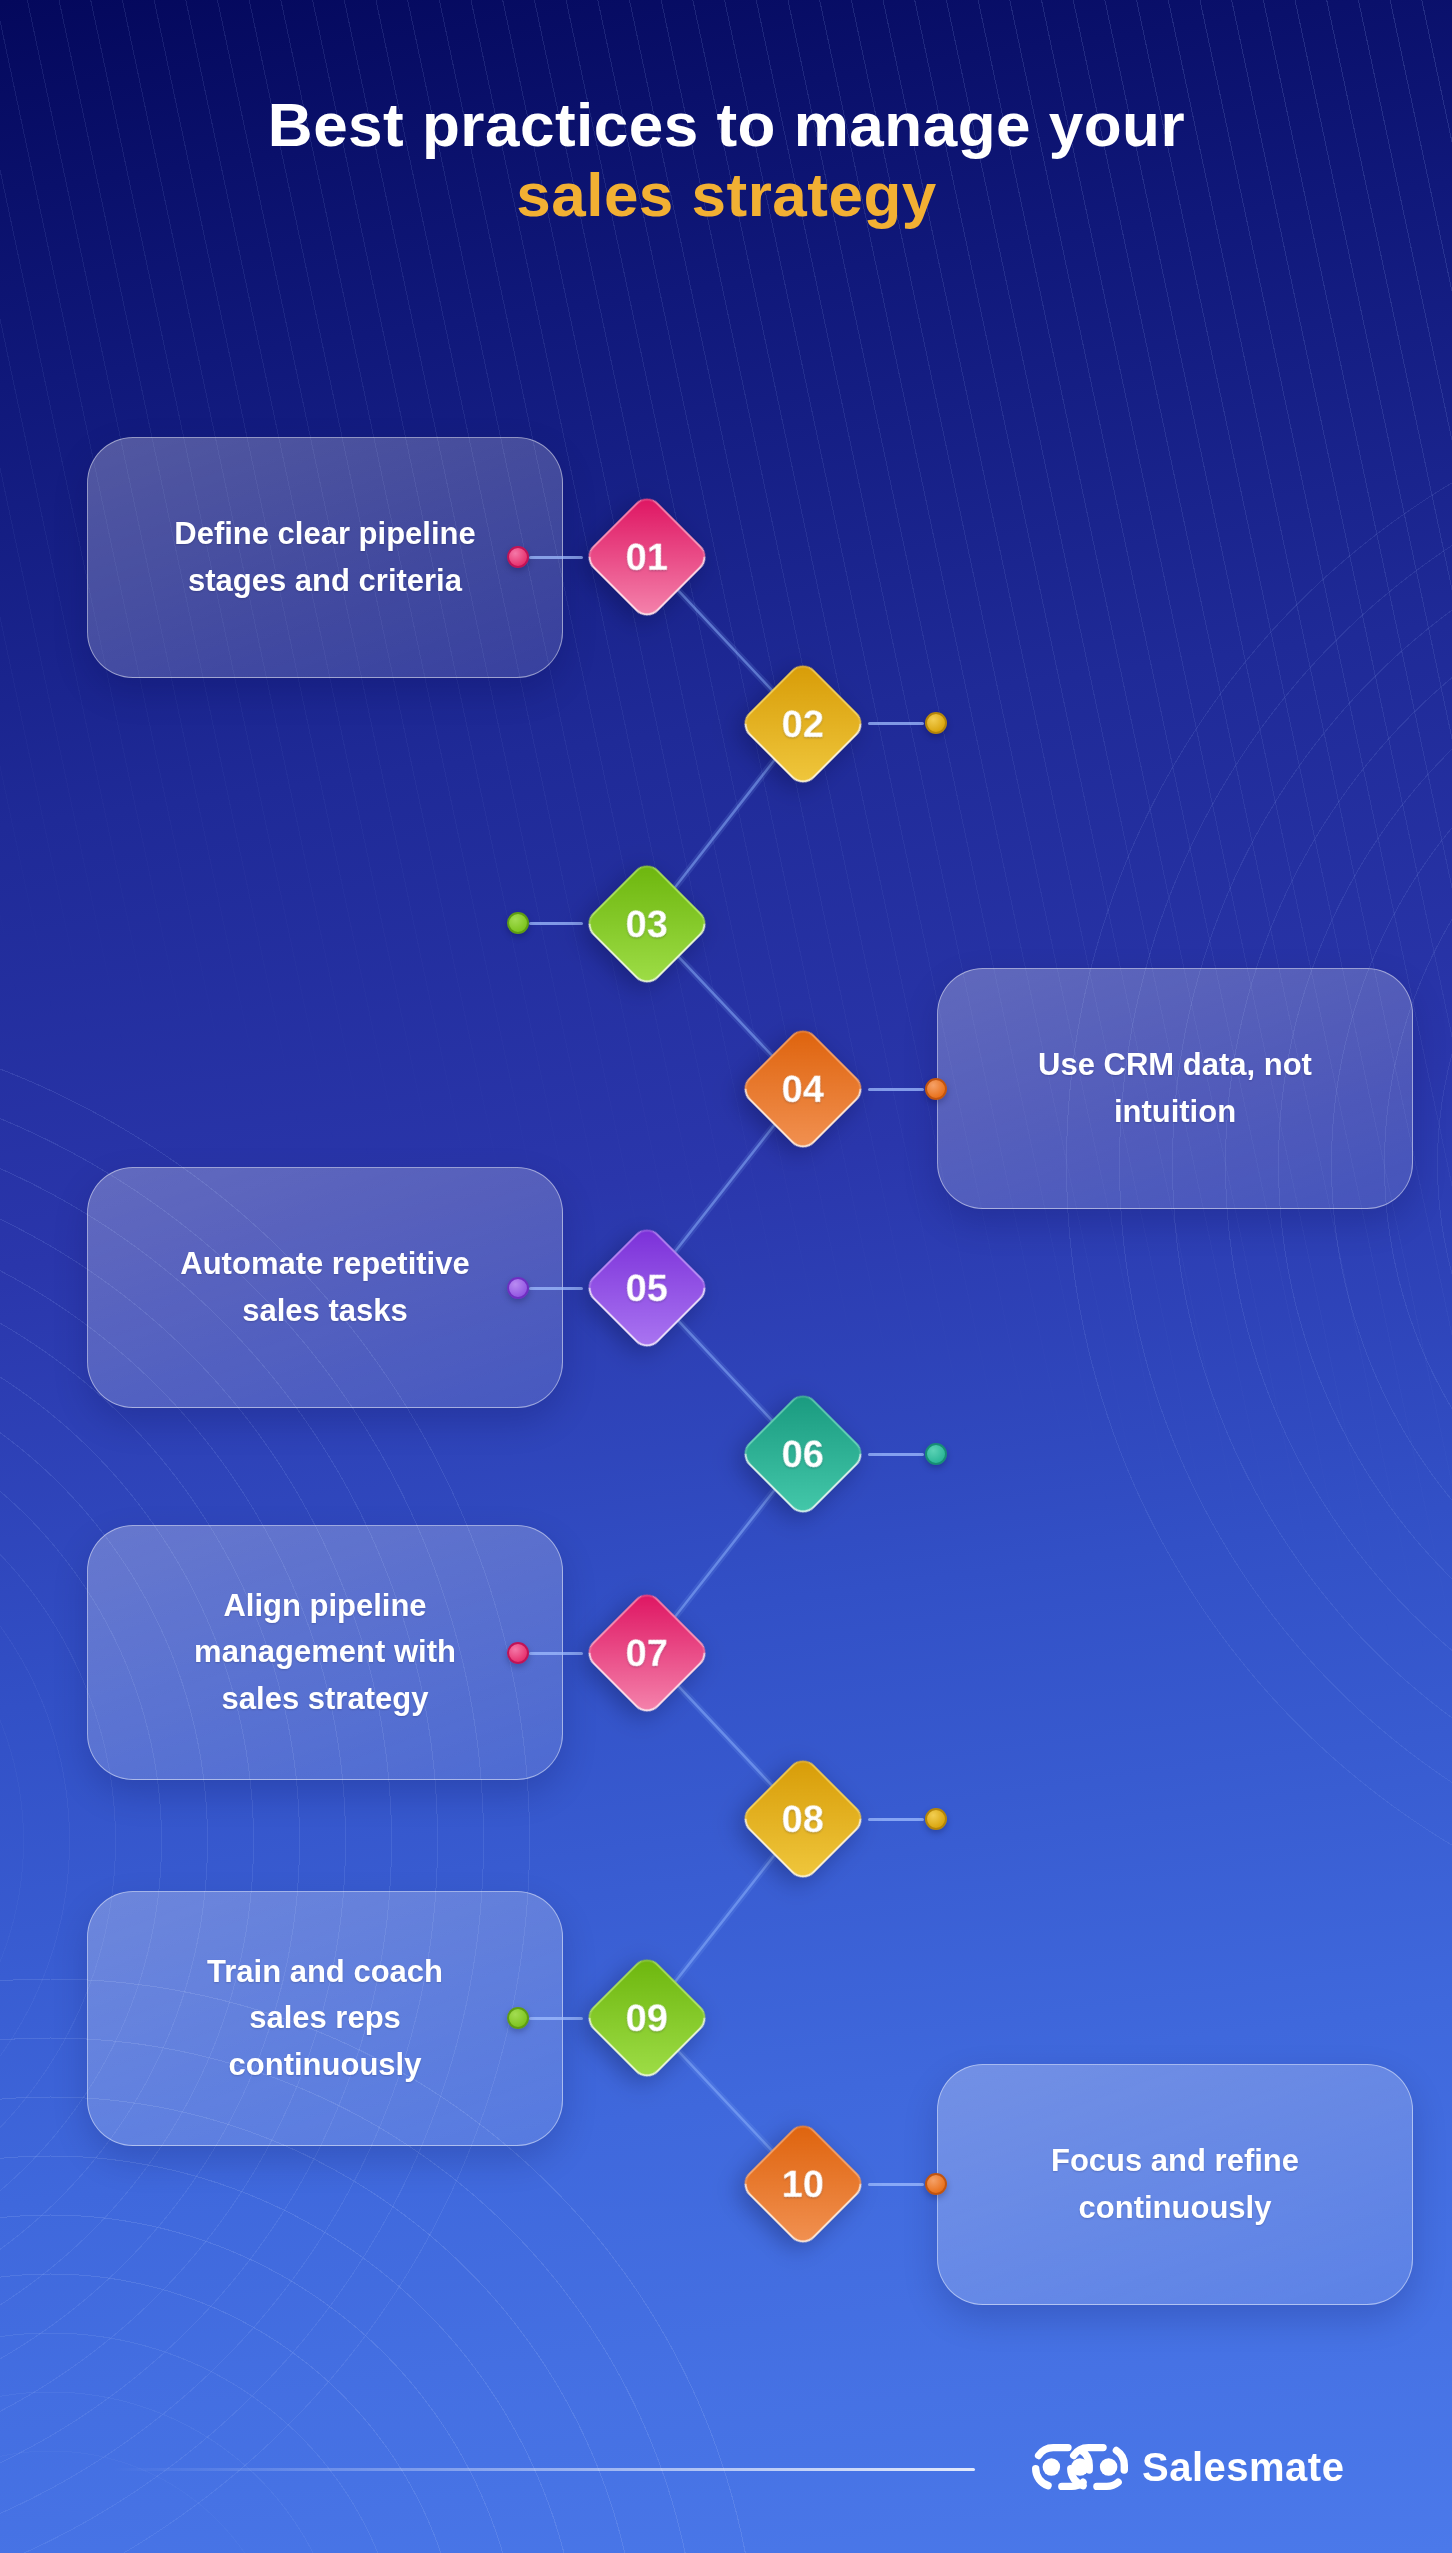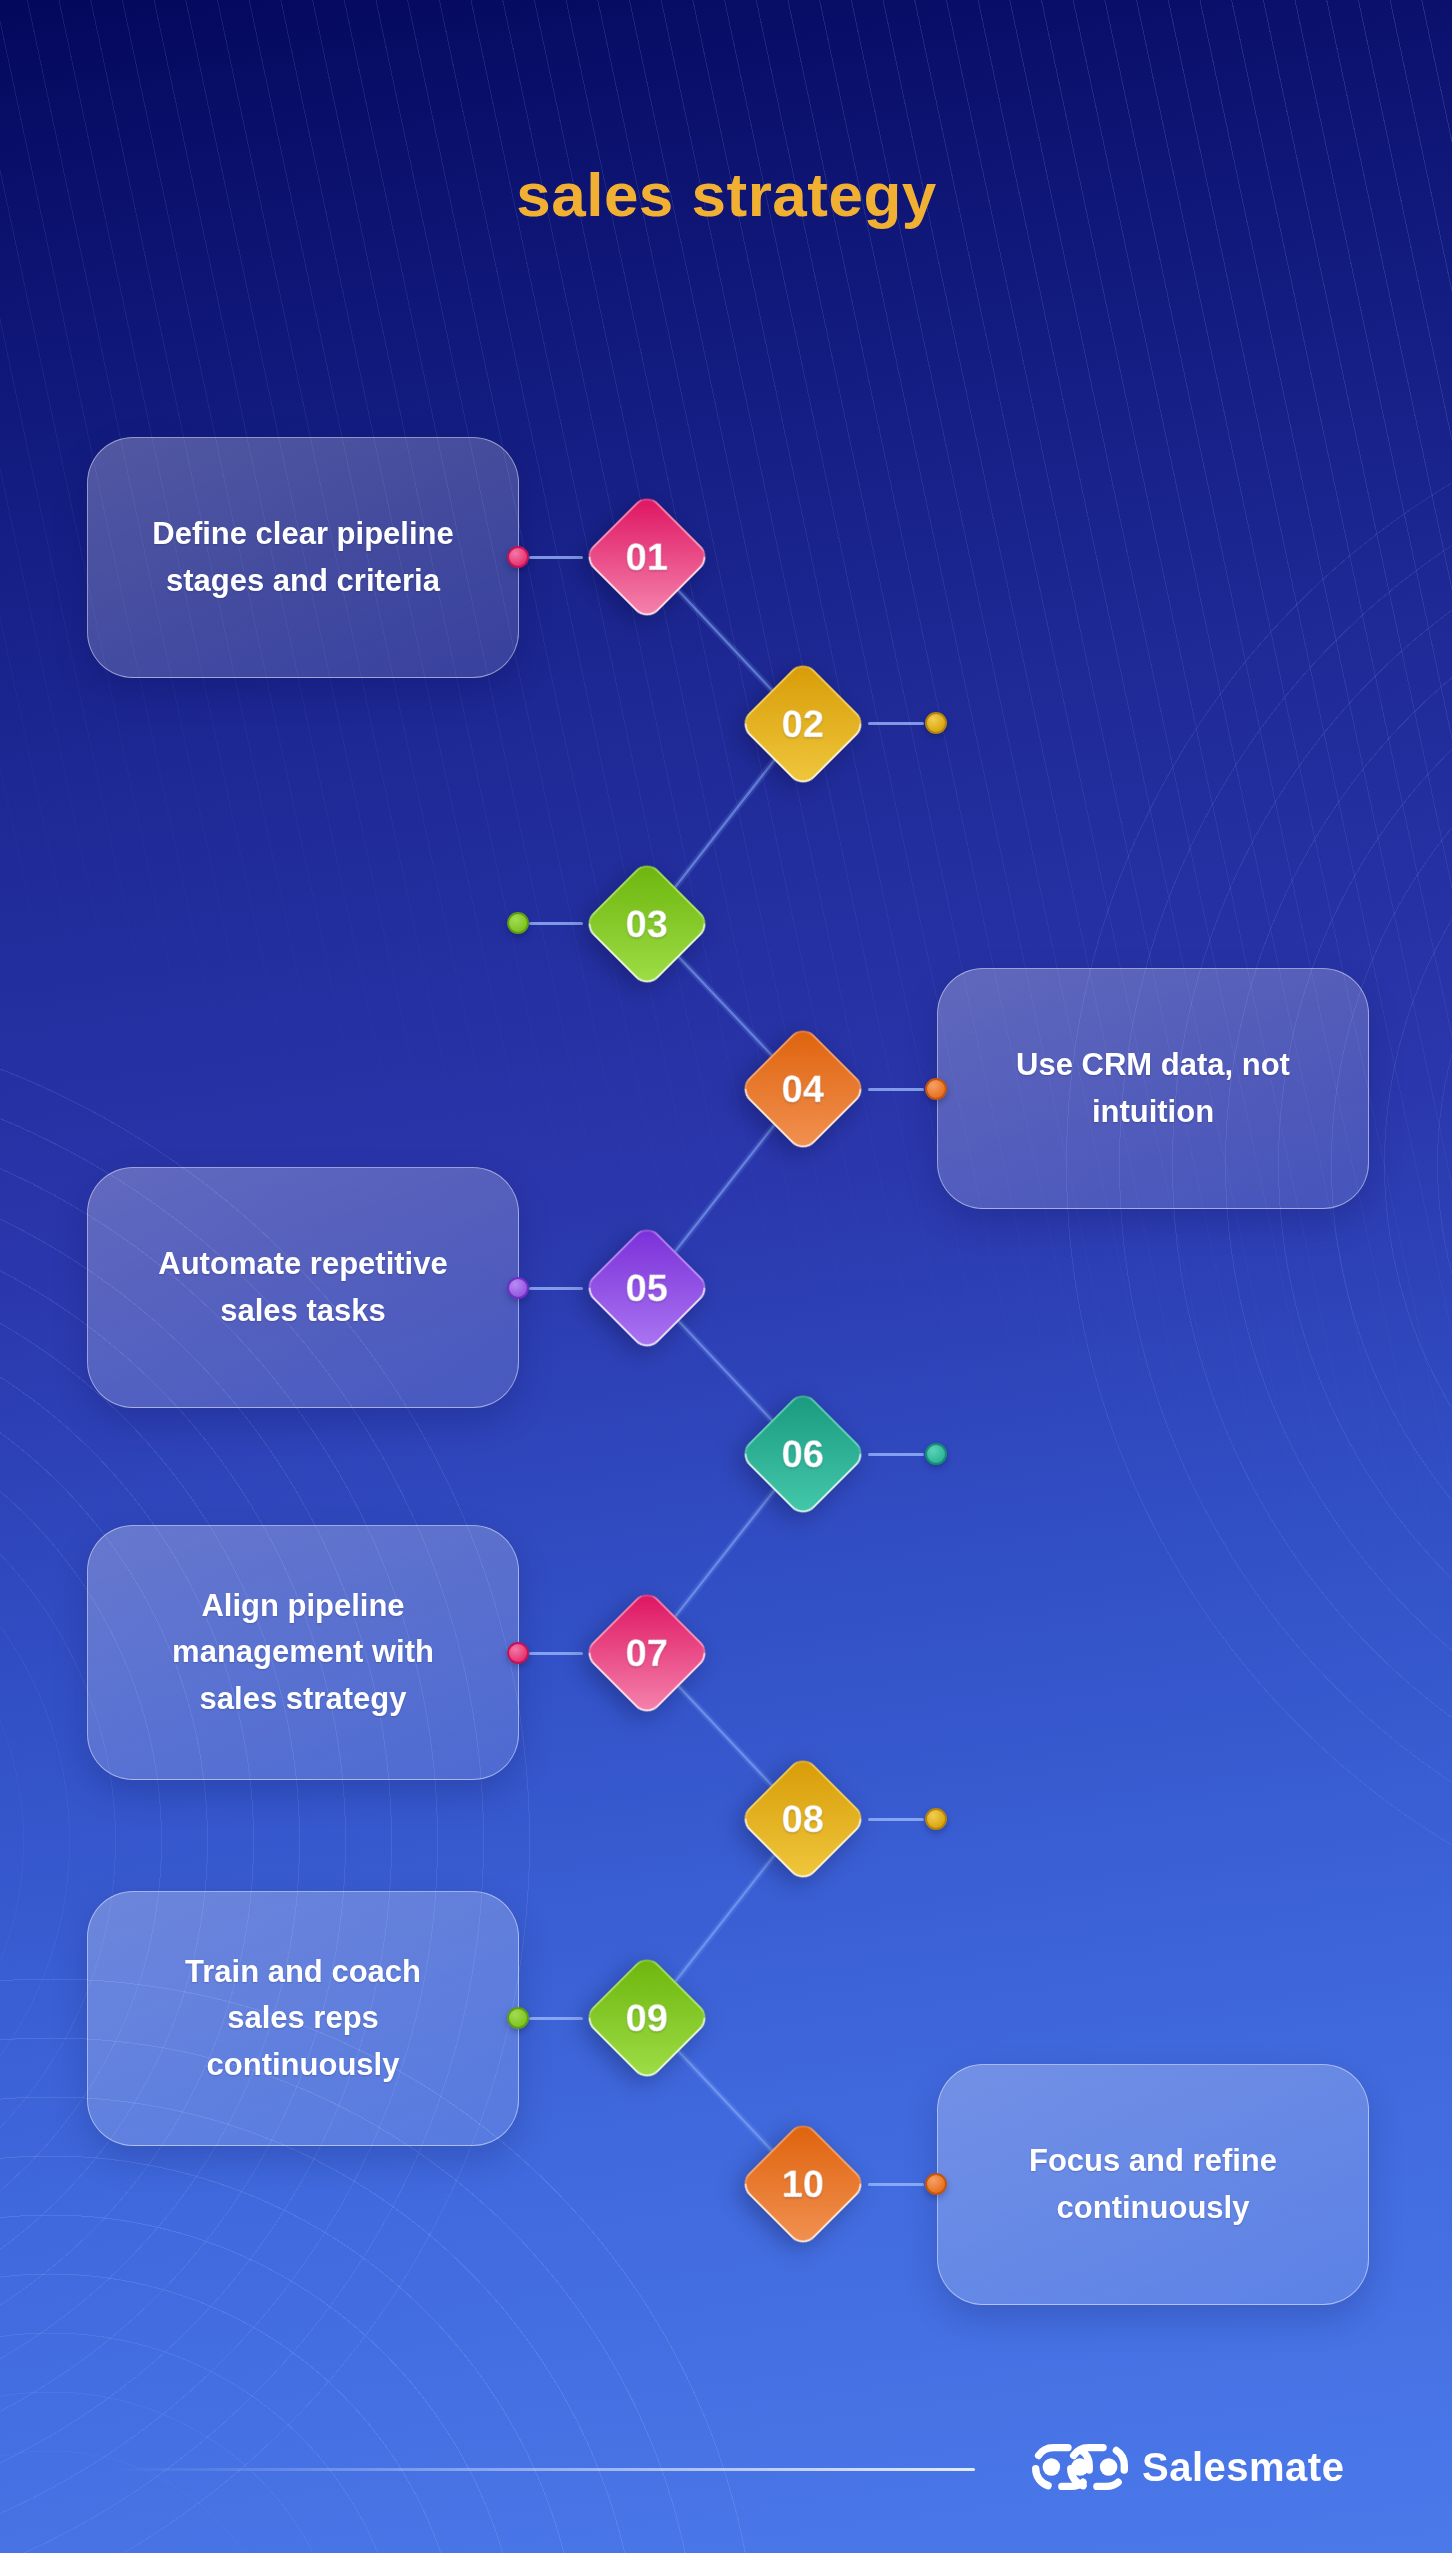--- a/index.html
+++ b/index.html
@@ -36,21 +36,21 @@
   }
   .zigzag{position:absolute;left:0;top:0;z-index:1;pointer-events:none;}
 
   
   .title{position:absolute;left:0;top:48px;width:100%;text-align:center;z-index:2;
     color:#FFFFFF;font-size:62px;font-weight:bold;line-height:1.14;letter-spacing:0.5px;}
   .title .accent{color:#F2B033;}
 
   
   .card{
-    position:absolute;width:432px;z-index:2;box-sizing:border-box;
+    position:absolute;width:476px;z-index:2;box-sizing:border-box;
     display:flex;align-items:center;justify-content:center;
     background:linear-gradient(160deg,rgba(255,255,255,0.27),rgba(255,255,255,0.12));
     border:1.5px solid rgba(255,255,255,0.45);
     border-radius:46px;
     box-shadow:0 14px 34px rgba(2,6,60,0.18);
   }
   .card.left{left:87px;}
   .card.right{left:937px;}
   .card p{
     margin:0;padding:0 28px;color:#FFFFFF;font-size:31px;font-weight:600;
@@ -103,21 +103,21 @@
   <div class="bg-stripes"></div>
   <div class="bg-arcs left"></div>
   <div class="bg-arcs right"></div>
   <div class="bg-arcs bottom"></div>
 
   <svg class="zigzag" width="1453" height="2553" viewBox="0 0 1460 2566">
     <polyline points="650,560 807,727 650,928 807,1094 650,1294 807,1461 650,1661 807,1828 650,2028 807,2195" fill="none" stroke="#8FB5FF" stroke-opacity="0.14" stroke-width="7"></polyline>
     <polyline points="650,560 807,727 650,928 807,1094 650,1294 807,1461 650,1661 807,1828 650,2028 807,2195" fill="none" stroke="#8FB5FF" stroke-opacity="0.5" stroke-width="2.5"></polyline>
   </svg>
 
-  <h1 class="title"><br>
+  <h1 class="title"><span>Best practices to manage your</span><br>
     <span class="accent">sales strategy</span>
   </h1>
 
   <section class="card left" style="top:437px;height:241px">
     <p>Define clear pipeline
 stages and criteria</p>
   </section>
   <span class="dot dot-pink" style="left:507px;top:546px"></span>
   <span class="link-line" style="left:529px;top:556px;width:54px"></span>
   <div class="diamond d-pink" style="left:601px;top:511px">

